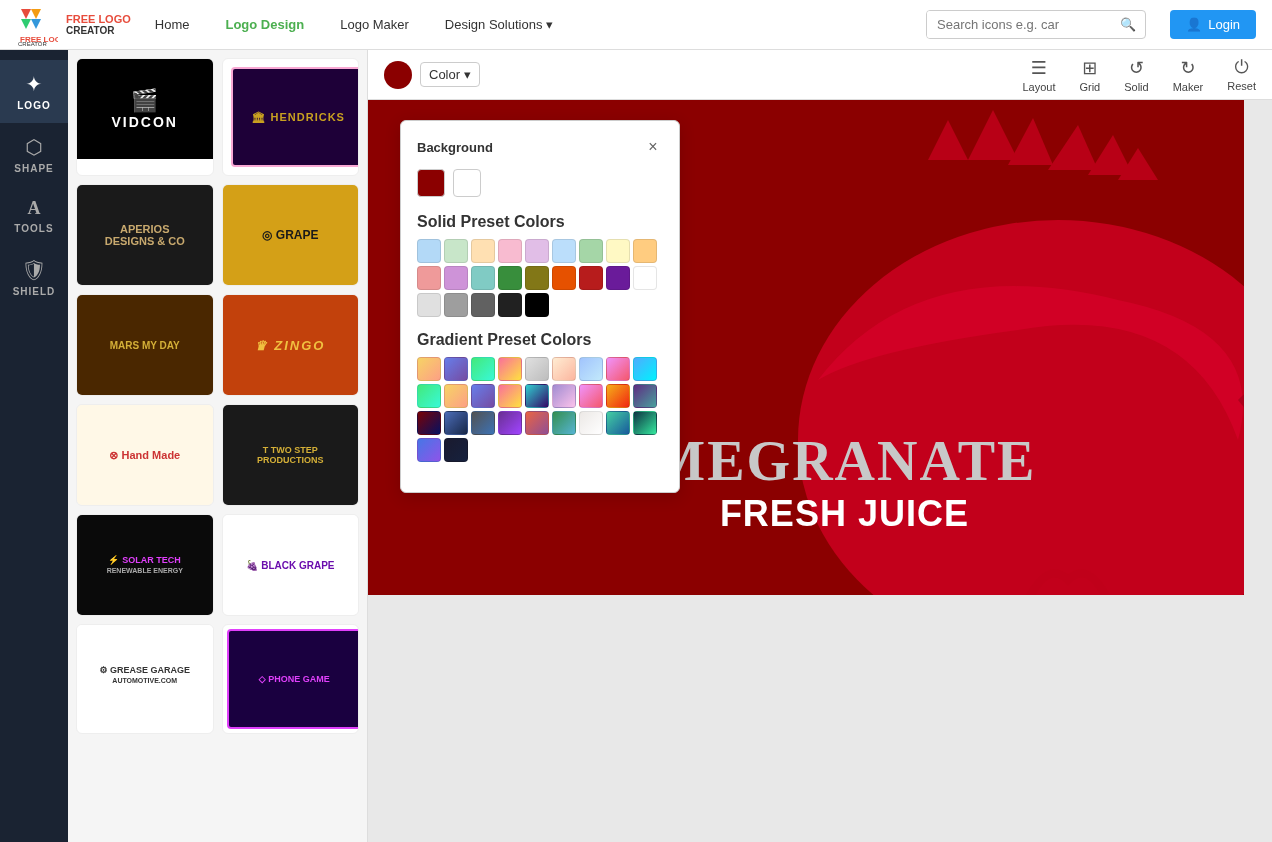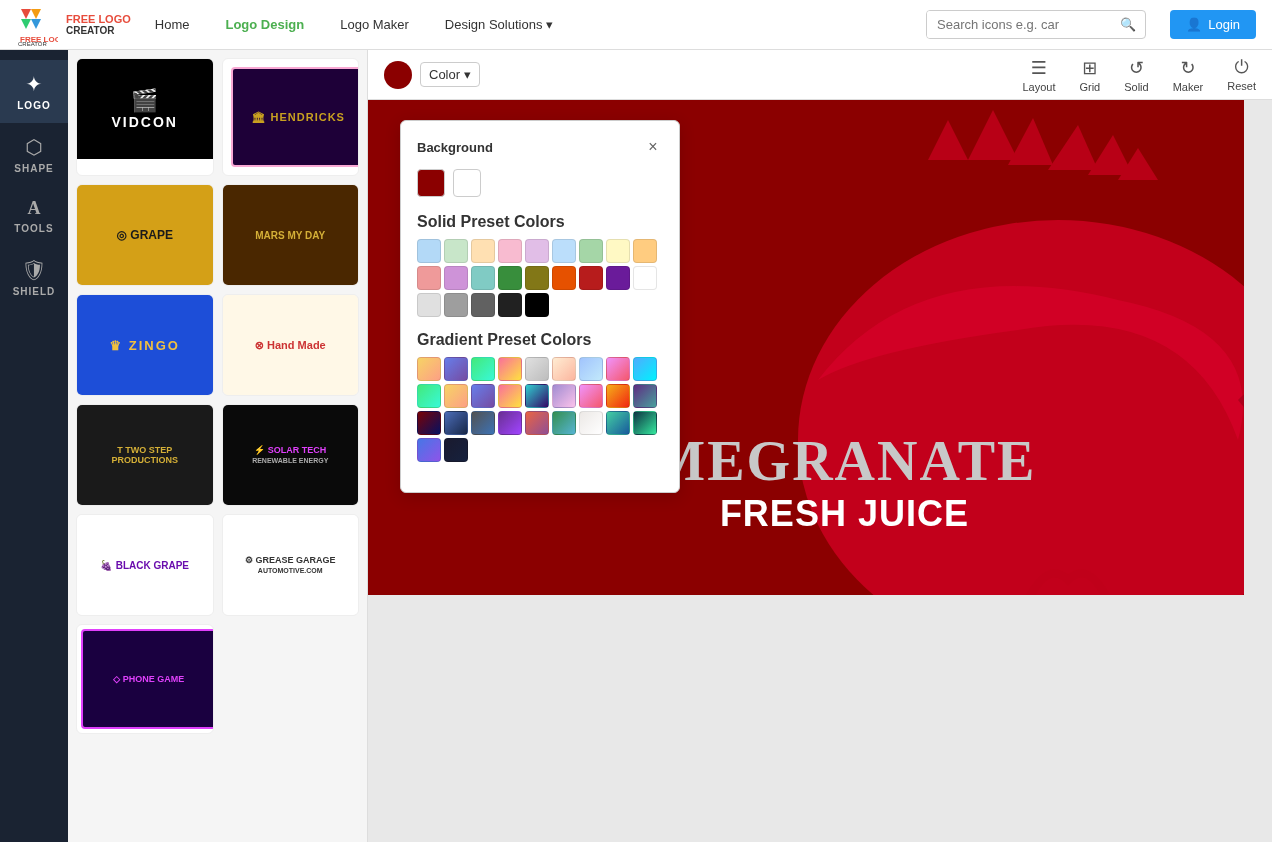--- a/index.html
+++ b/index.html
@@ -190,32 +190,37 @@
           <span style="font-size:14px;font-weight:900;letter-spacing:2px;">VIDCON</span>
         </div>
       </div>
       <div class="logo-card">
         <div class="logo-thumb" style="background:#1e0038;color:#c8a020;flex-direction:column;border:2px solid #f9a8d4;margin:8px;border-radius:4px;">
           <span style="font-size:11px;font-weight:900;letter-spacing:1px;">🏛 HENDRICKS</span>
         </div>
       </div>
 
       <div class="logo-card">
+        <div class="logo-thumb" style="background:#1a1a1a;color:#c8a96e;flex-direction:column;">
+          <span style="font-size:11px;font-weight:700;text-align:center;padding:4px;">APERIOS<br>DESIGNS &amp; CO</span>
+        </div>
+      </div>
+      <div class="logo-card">
         <div class="logo-thumb" style="background:#d4a017;color:#1a1a1a;flex-direction:column;">
           <span style="font-size:12px;font-weight:900;">◎ GRAPE</span>
         </div>
       </div>
 
       <div class="logo-card">
         <div class="logo-thumb" style="background:#4a2700;color:#d4af37;flex-direction:column;">
           <span style="font-size:10px;font-weight:700;text-align:center;">MARS MY DAY</span>
         </div>
       </div>
       <div class="logo-card">
-        <div class="logo-thumb" style="background:#1d4ed8;color:#f0c040;flex-direction:column;">
+        <div class="logo-thumb" style="background:#c2410c;color:#f0c040;flex-direction:column;font-style:italic;">
           <span style="font-size:13px;font-weight:900;letter-spacing:2px;">♛ ZINGO</span>
         </div>
       </div>
 
       <div class="logo-card">
         <div class="logo-thumb" style="background:#fff8e7;color:#cc3333;flex-direction:column;">
           <span style="font-size:11px;font-weight:700;text-align:left;">⊗ Hand Made</span>
         </div>
       </div>
       <div class="logo-card">

